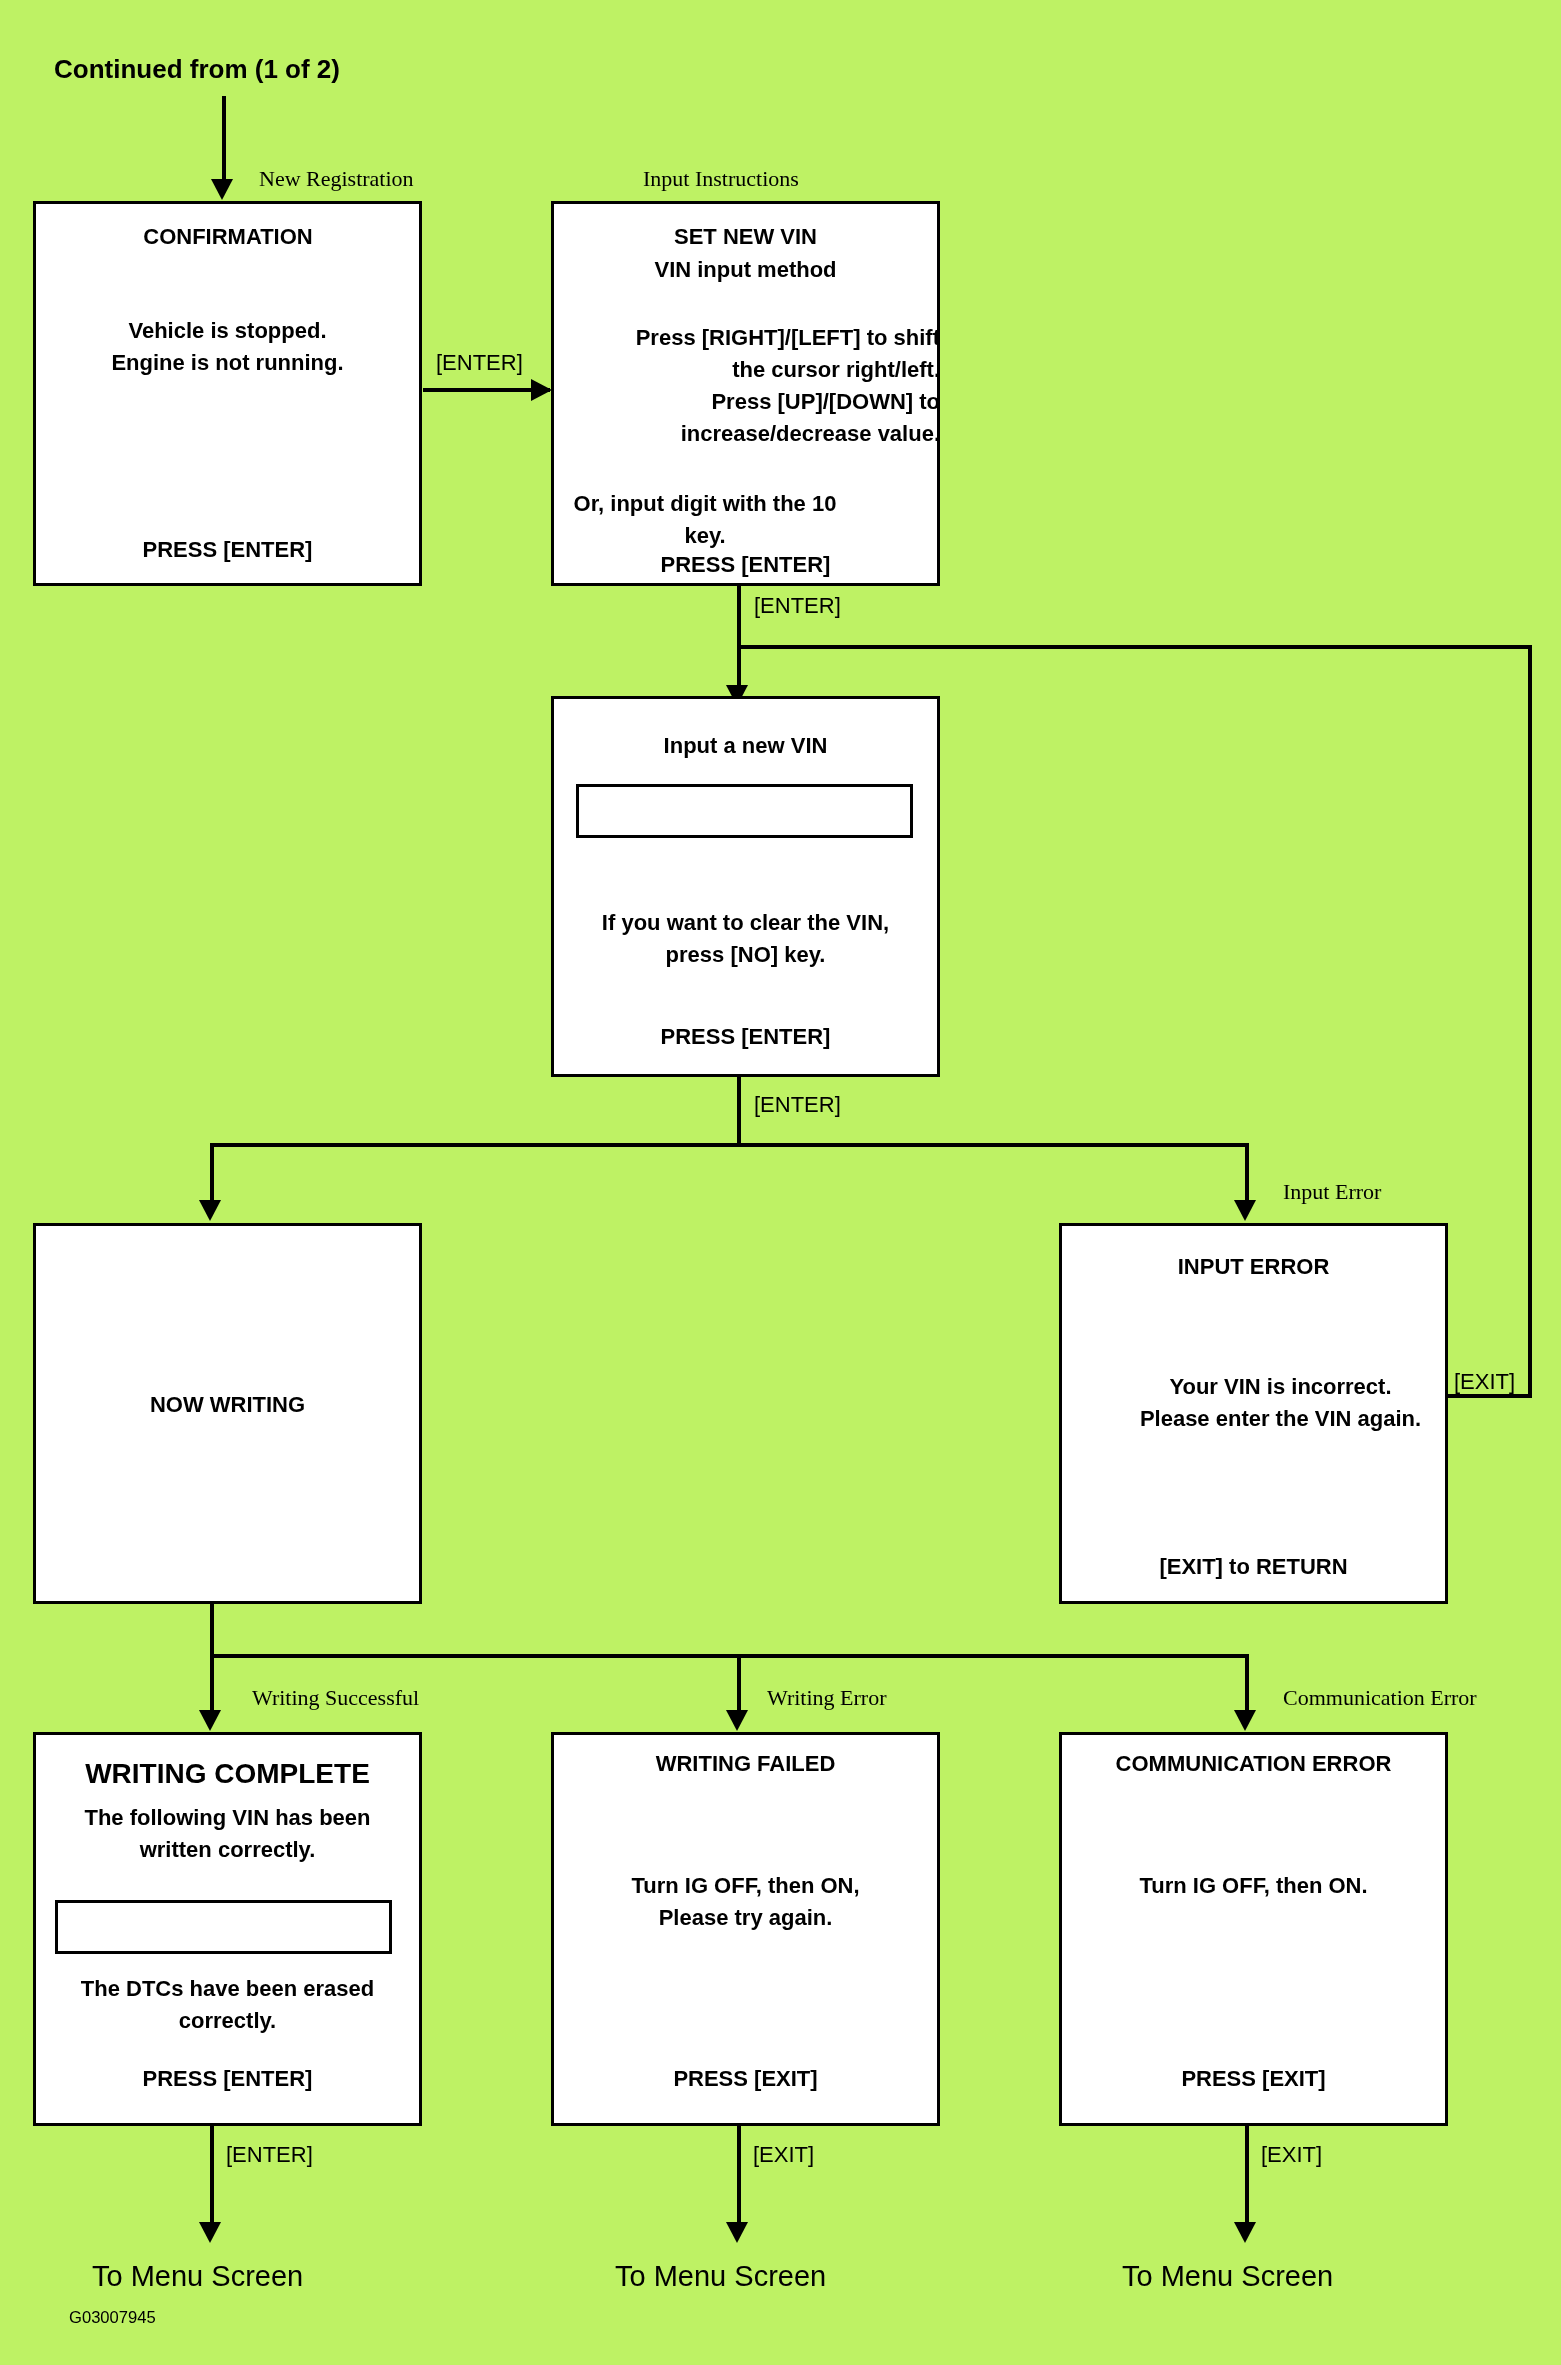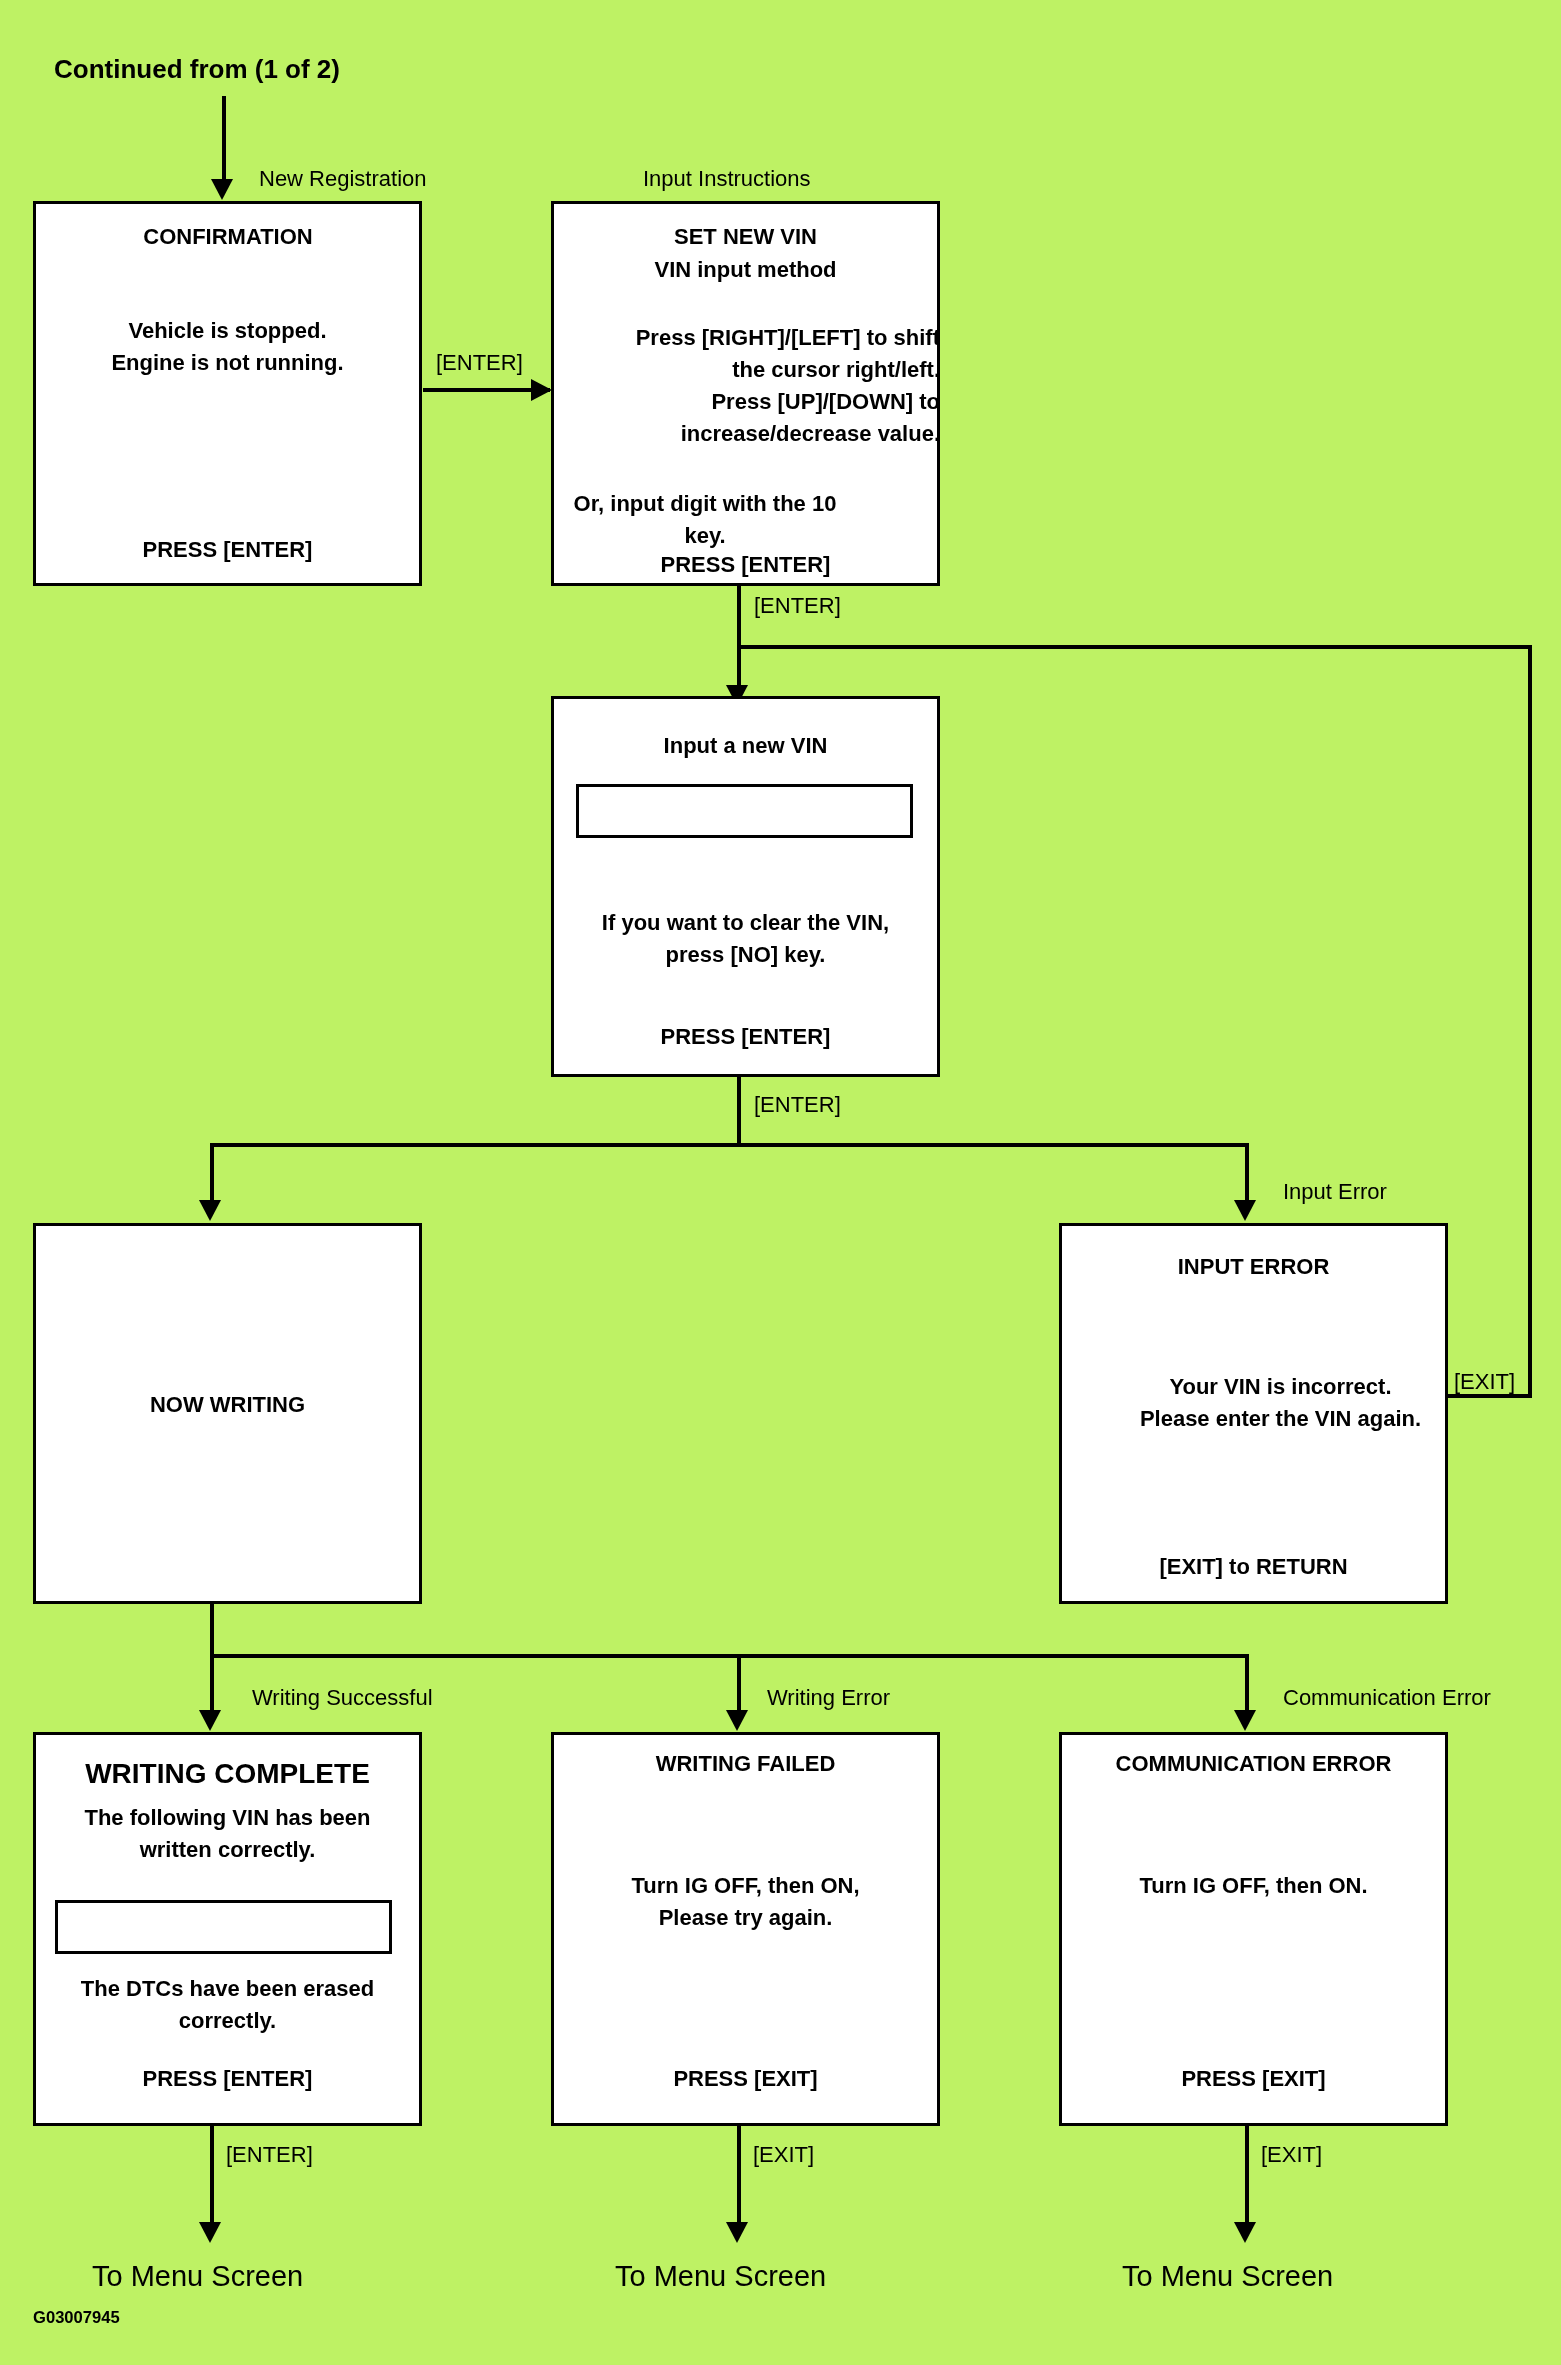--- a/index.html
+++ b/index.html
@@ -38,20 +38,21 @@
   }
   .title-big {
     font-size: 26px;
     font-weight: bold;
   }
   .lbl {
     position: absolute;
     font-size: 22px;
     font-weight: normal;
     white-space: nowrap;
+    font-family: Liberation Serif, serif;
   }
   .edge-lbl {
     position: absolute;
     font-size: 22px;
     font-weight: normal;
     white-space: nowrap;
   }
   .hline {
     position: absolute;
     background: #000000;
@@ -80,21 +81,22 @@
   }
   .inputfield {
     position: absolute;
     border: 3.5px solid #000000;
     background: #ffffff;
     box-sizing: border-box;
   }
   .footer-code {
     position: absolute;
     font-size: 16.6px;
-    font-weight: bold;
+    font-weight: normal;
+    margin-left: 36px;
   }
   .terminal {
     position: absolute;
     font-size: 29px;
     font-weight: normal;
     white-space: nowrap;
   }
 </style>
 </head>
 <body>

